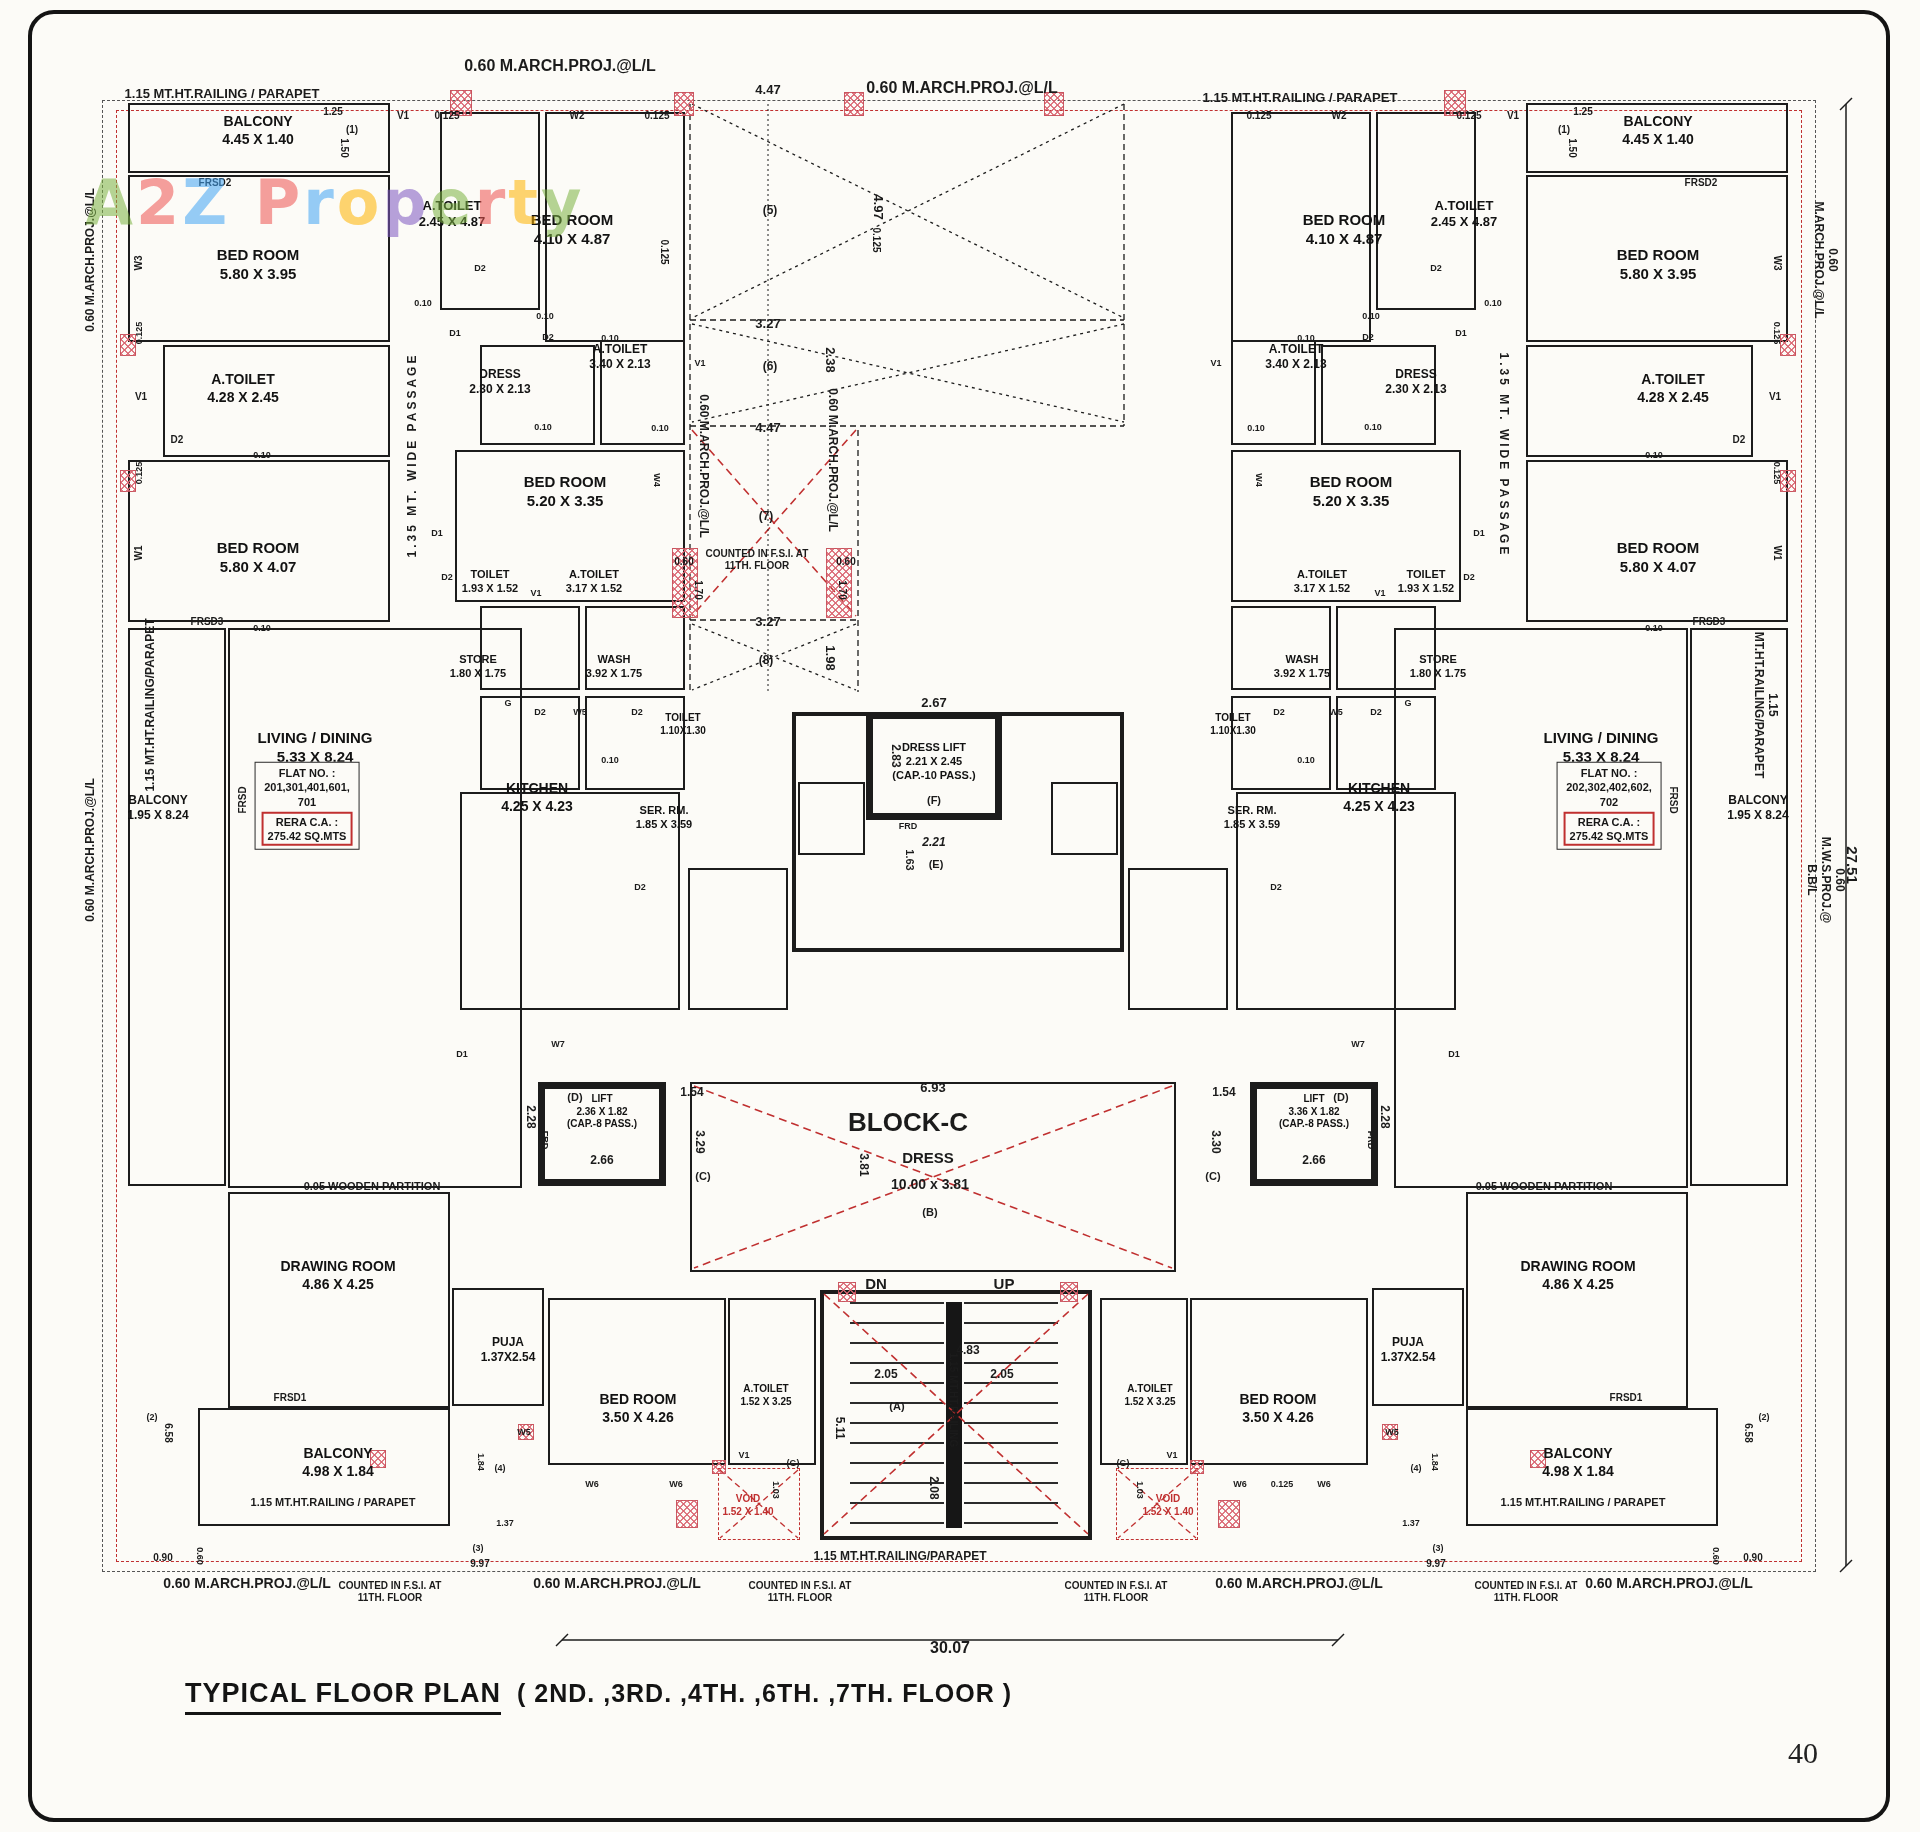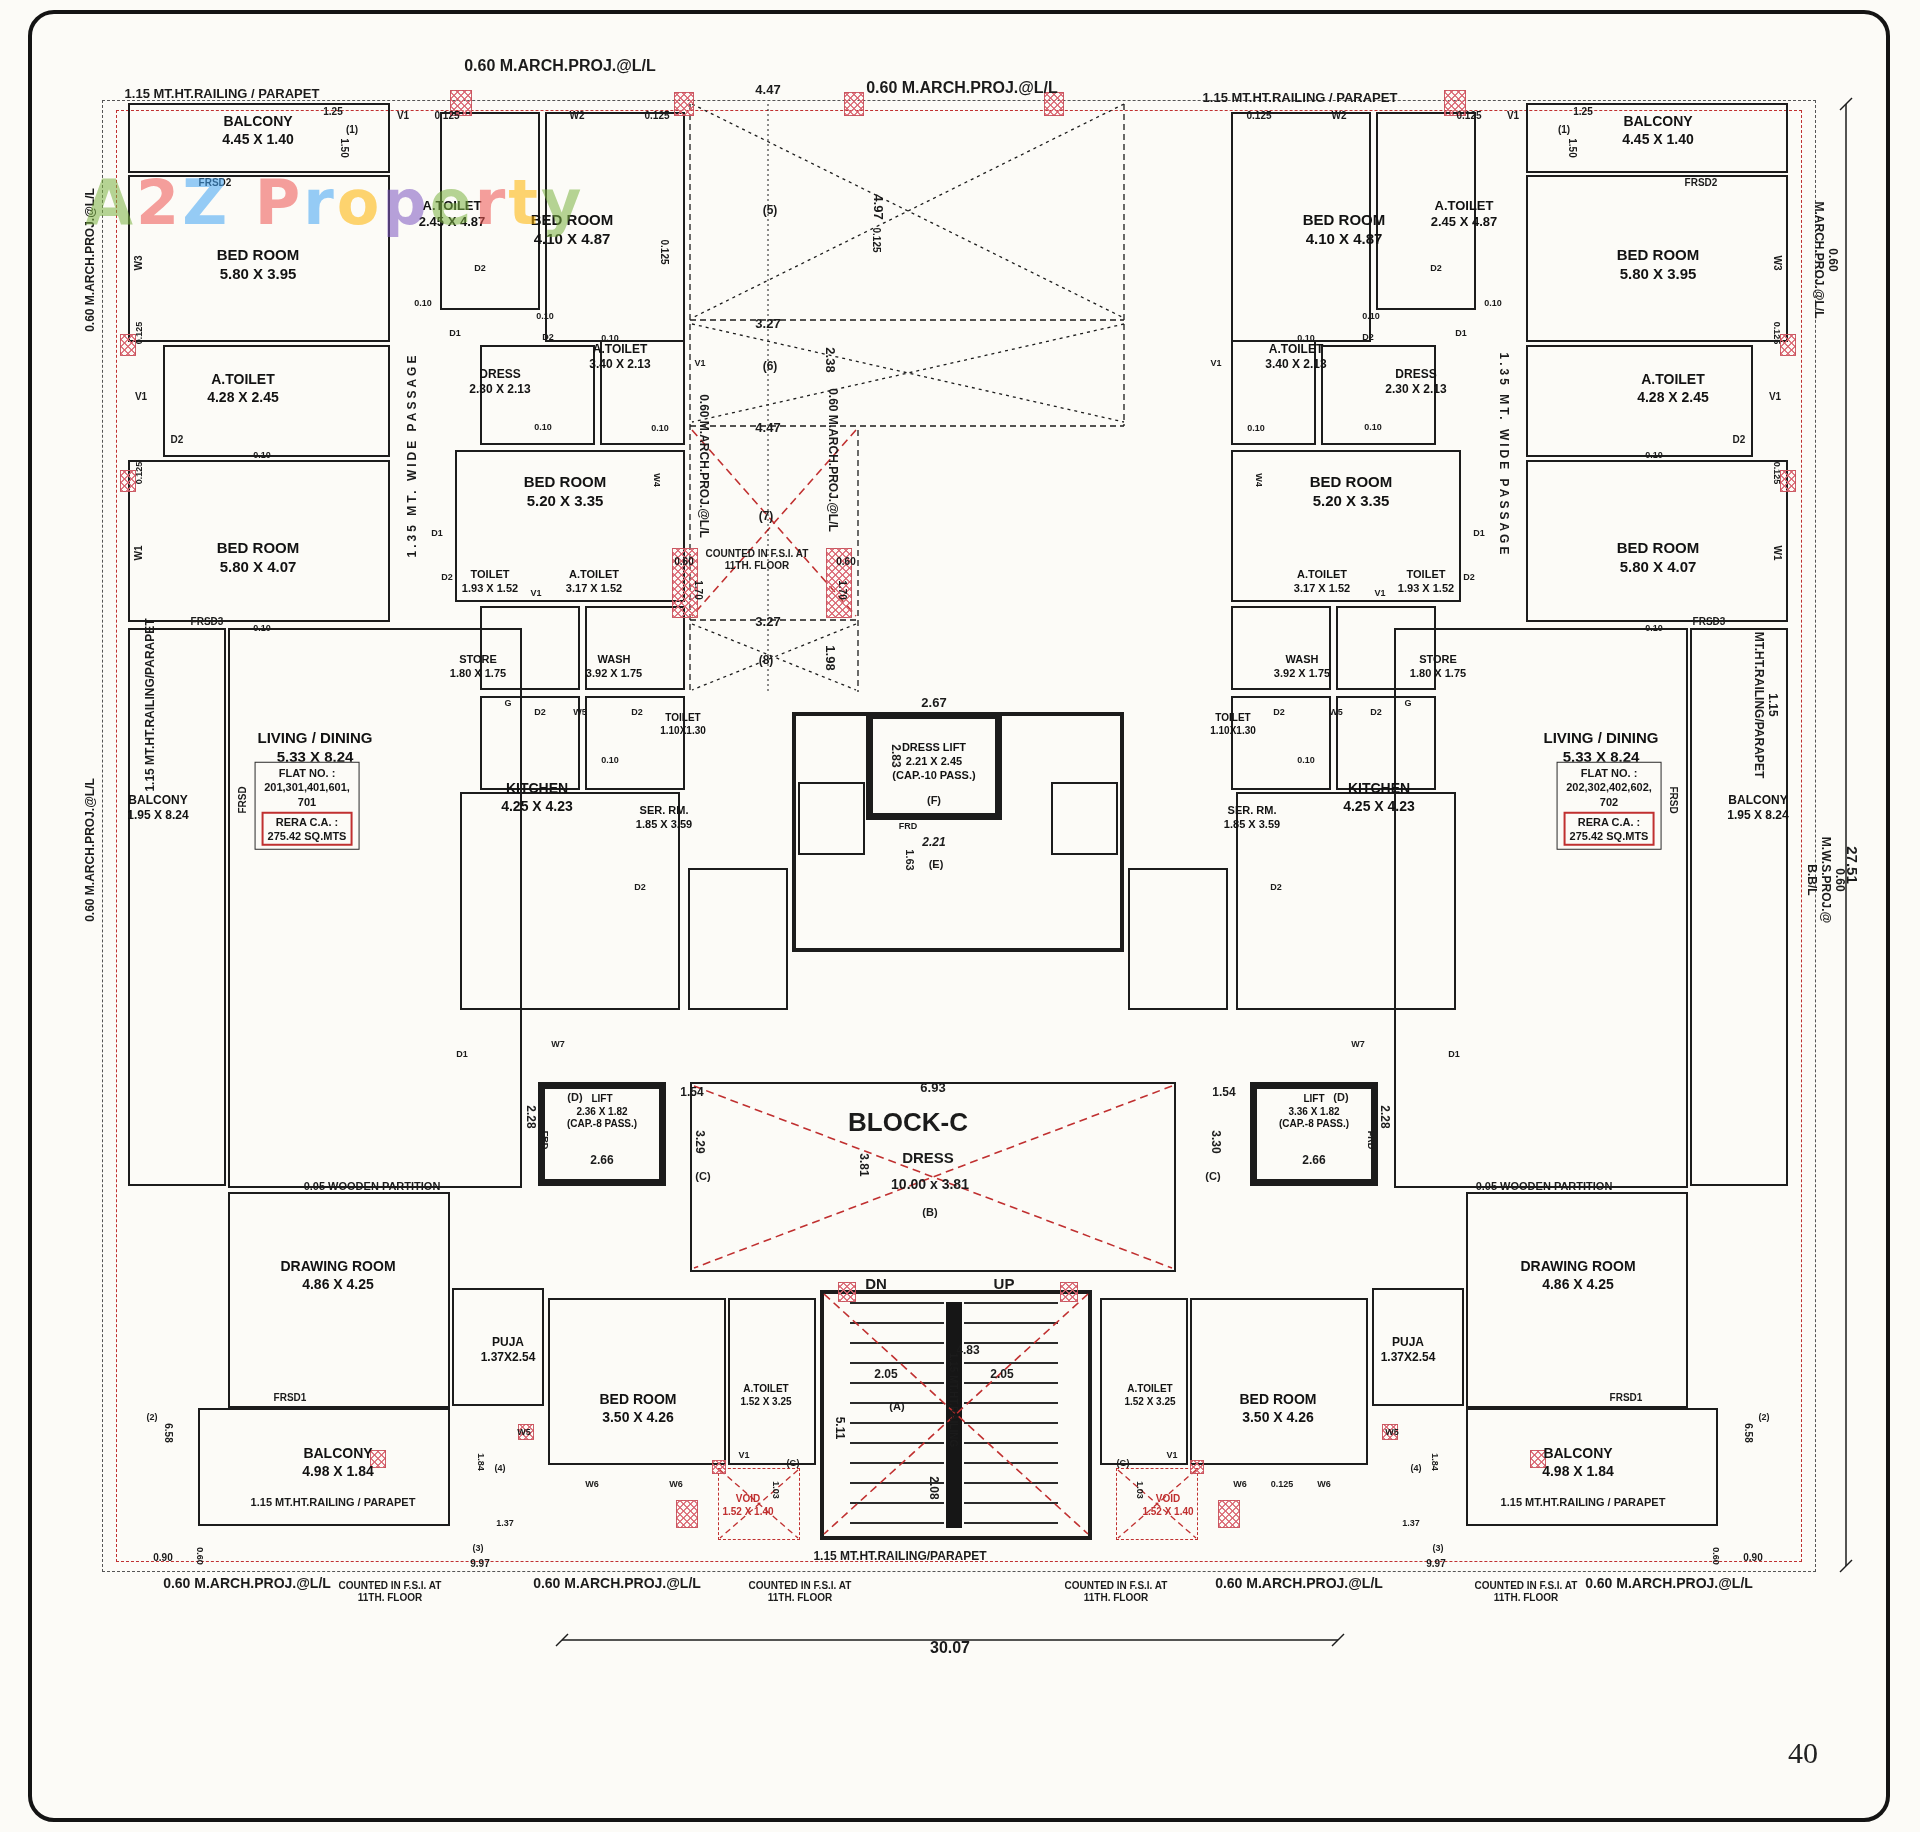--- a/index.html
+++ b/index.html
@@ -580,14 +580,18 @@
 11TH. FLOOR</div>
       <div class="txt" style="left: 1116px; top: 1592px; font-size: 10px;">COUNTED IN F.S.I. AT
 11TH. FLOOR</div>
       <div class="txt" style="left: 1526px; top: 1592px; font-size: 10px;">COUNTED IN F.S.I. AT
 11TH. FLOOR</div>
       <div class="txt" style="left: 950px; top: 1648px; font-size: 16px;">30.07</div>
     </div>
 
   <div id="wm-brand"><span style="color: rgb(124, 179, 66);">A</span><span style="color: rgb(239, 83, 80);">2</span><span style="color: rgb(66, 165, 245);">Z</span><span> </span><span style="color: rgb(239, 83, 80);">P</span><span style="color: rgb(66, 165, 245);">r</span><span style="color: rgb(255, 179, 0);">o</span><span style="color: rgb(126, 87, 194);">p</span><span style="color: rgb(124, 179, 66);">e</span><span style="color: rgb(239, 83, 80);">r</span><span style="color: rgb(255, 179, 0);">t</span><span style="color: rgb(124, 179, 66);">y</span></div>
 
+  <div id="title-row">
+    <span id="plan-title">TYPICAL FLOOR PLAN</span>
+    <span id="plan-floors">( 2ND. ,3RD. ,4TH. ,6TH. ,7TH.  FLOOR )</span>
+  </div>
   <div id="page-number">40</div>
 </div>
 
 </body></html>

